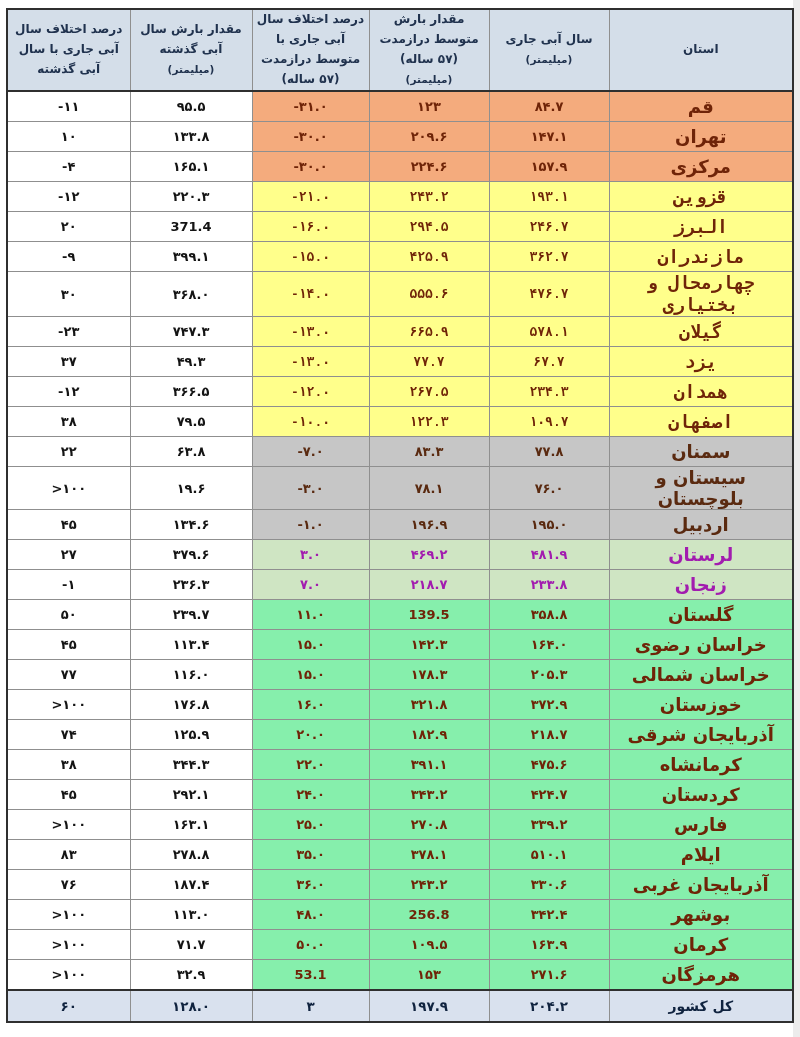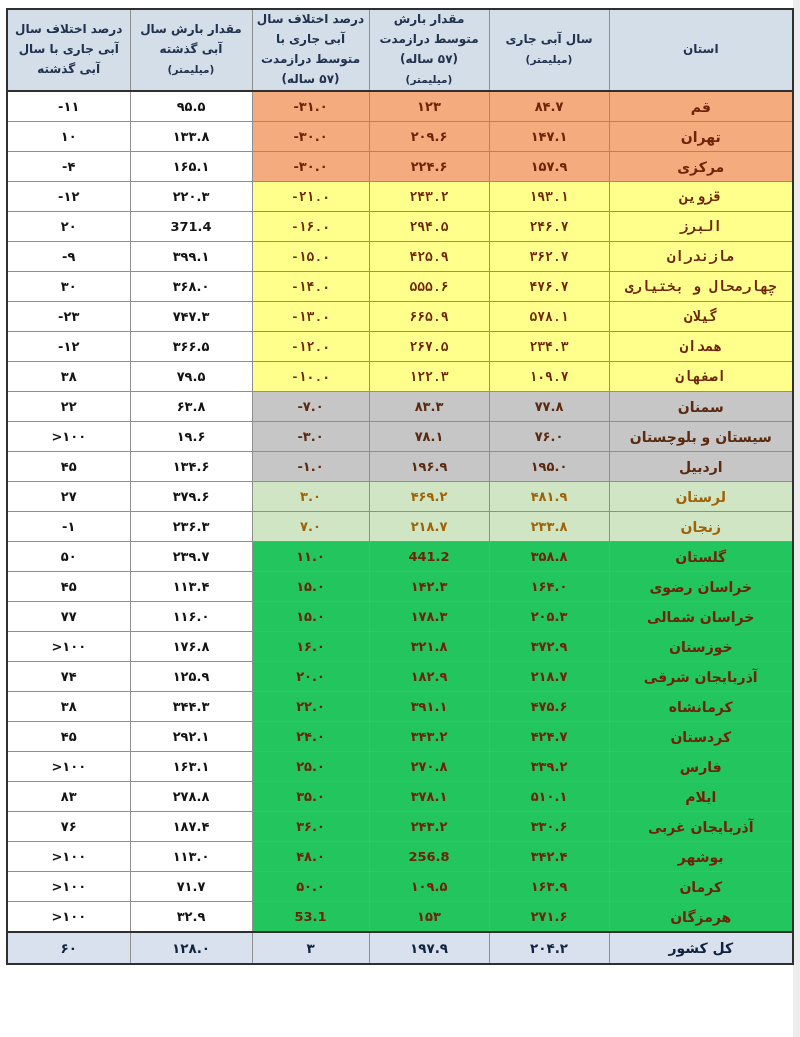--- a/index.html
+++ b/index.html
@@ -18,27 +18,27 @@
     padding:0 3px;overflow:hidden;
   }
   thead th{
     height:80px;background:#d4dee9;color:#20324e;
     font-size:12px;line-height:1.65;
     border-bottom:2.5px solid #2f2f2f;
   }
   thead .unit{font-size:10.5px;color:#20324e;}
   tbody td{height:29px;font-size:13px;}
   td.num{direction:ltr;unicode-bidi:embed;}
-  td.c-prov{direction:rtl;font-size:14px;}
+  td.c-prov{direction:rtl;font-size:18px;}
   
   tr.band-salmon .colored{background:#f4ab7d;color:#6f2408;}
   tr.band-yellow .colored{background:#ffff8b;color:#6f2408;font-family:Liberation Mono, monospace;}
   tr.band-gray .colored{background:#c6c6c6;color:#5a2a10;}
-  tr.band-lightgreen .colored{background:#cfe5c3;color:#a16207;margin-left:8px;}
-  tr.band-green .colored{background:#22c55e;color:#6f2408;}
+  tr.band-lightgreen .colored{background:#cfe5c3;color:#a21caf;margin-left:8px;}
+  tr.band-green .colored{background:#86efac;color:#6f2408;}
   tfoot td{
     height:30px;background:#d9e1ee;color:#10233f;
     font-size:13.5px;border-top:2.5px solid #2f2f2f;
   }
   tfoot td.c-prov{font-size:14px;}
 </style>
 </head>
 <body>
 
 <div class="edge-strip"></div>
@@ -143,20 +143,28 @@
 
   <tr class="band-yellow">
     <td class="num c-pctly">-۲۳</td>
     <td class="num c-ly">۷۴۷.۳</td>
     <td class="num c-pctlt colored">-۱۳.۰</td>
     <td class="num c-lt colored">۶۶۵.۹</td>
     <td class="num c-cur colored">۵۷۸.۱</td>
     <td class="c-prov colored" dir="rtl">گیلان</td>
   </tr>
 
+  <tr class="band-yellow">
+    <td class="num c-pctly">۳۷</td>
+    <td class="num c-ly">۴۹.۳</td>
+    <td class="num c-pctlt colored">-۱۳.۰</td>
+    <td class="num c-lt colored">۷۷.۷</td>
+    <td class="num c-cur colored">۶۷.۷</td>
+    <td class="c-prov colored" dir="rtl">یزد</td>
+  </tr>
 
   <tr class="band-yellow">
     <td class="num c-pctly">-۱۲</td>
     <td class="num c-ly">۳۶۶.۵</td>
     <td class="num c-pctlt colored">-۱۲.۰</td>
     <td class="num c-lt colored">۲۶۷.۵</td>
     <td class="num c-cur colored">۲۳۴.۳</td>
     <td class="c-prov colored" dir="rtl">همدان</td>
   </tr>
 
@@ -212,21 +220,21 @@
     <td class="num c-pctlt colored">۷.۰</td>
     <td class="num c-lt colored">۲۱۸.۷</td>
     <td class="num c-cur colored">۲۳۳.۸</td>
     <td class="c-prov colored" dir="rtl">زنجان</td>
   </tr>
 
   <tr class="band-green">
     <td class="num c-pctly">۵۰</td>
     <td class="num c-ly">۲۳۹.۷</td>
     <td class="num c-pctlt colored">۱۱.۰</td>
-    <td class="num c-lt colored">441.2</td>
+    <td class="num c-lt colored">139.5</td>
     <td class="num c-cur colored">۳۵۸.۸</td>
     <td class="c-prov colored" dir="rtl">گلستان</td>
   </tr>
 
   <tr class="band-green">
     <td class="num c-pctly">۴۵</td>
     <td class="num c-ly">۱۱۳.۴</td>
     <td class="num c-pctlt colored">۱۵.۰</td>
     <td class="num c-lt colored">۱۴۲.۳</td>
     <td class="num c-cur colored">۱۶۴.۰</td>

